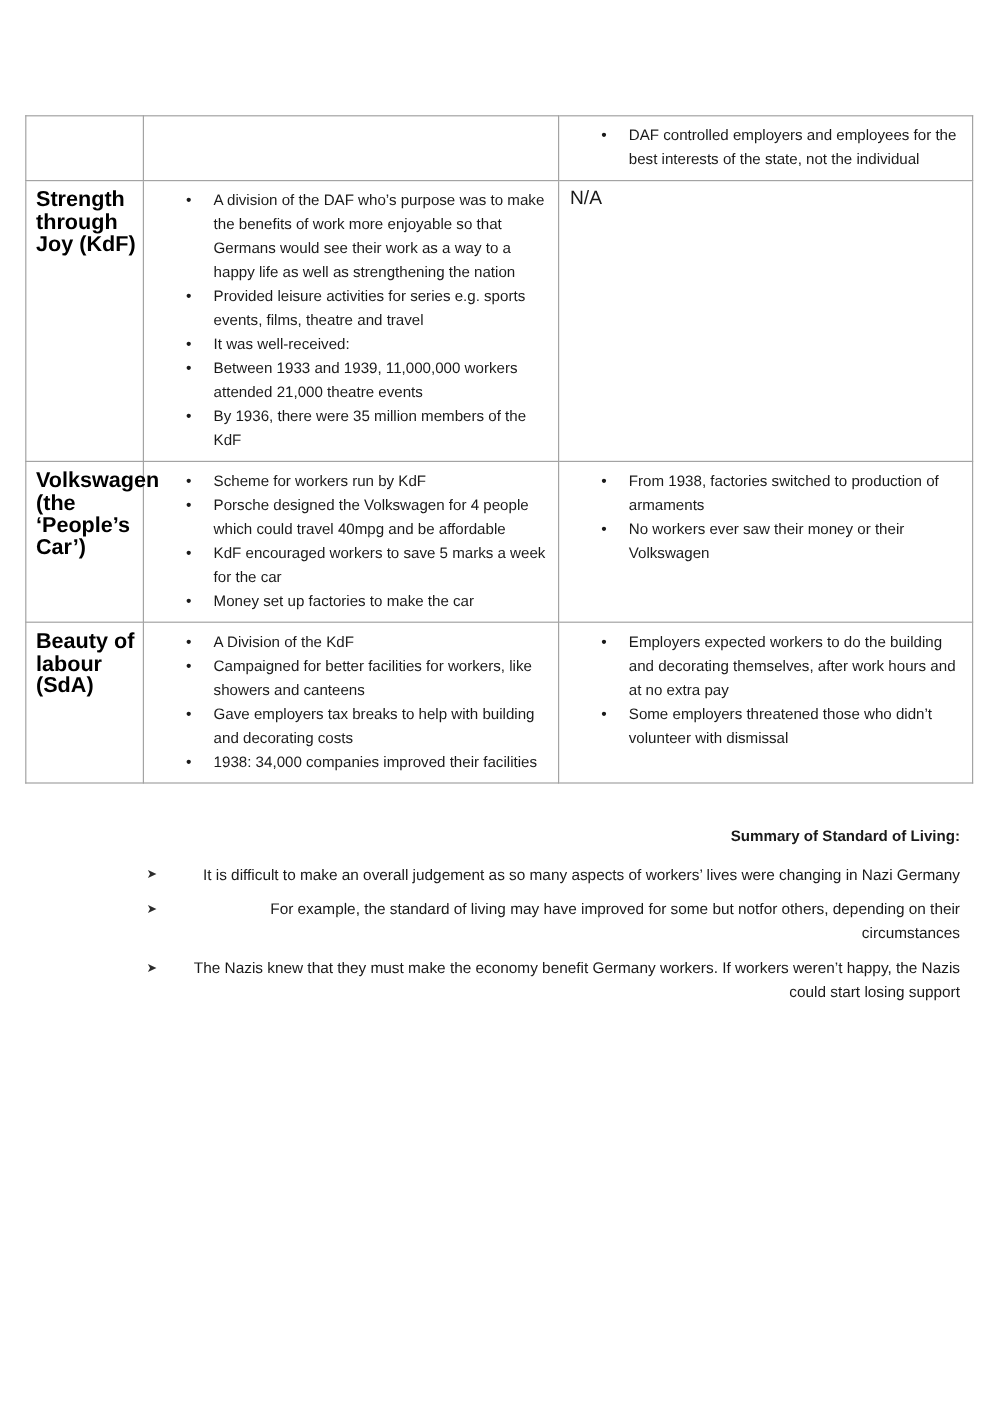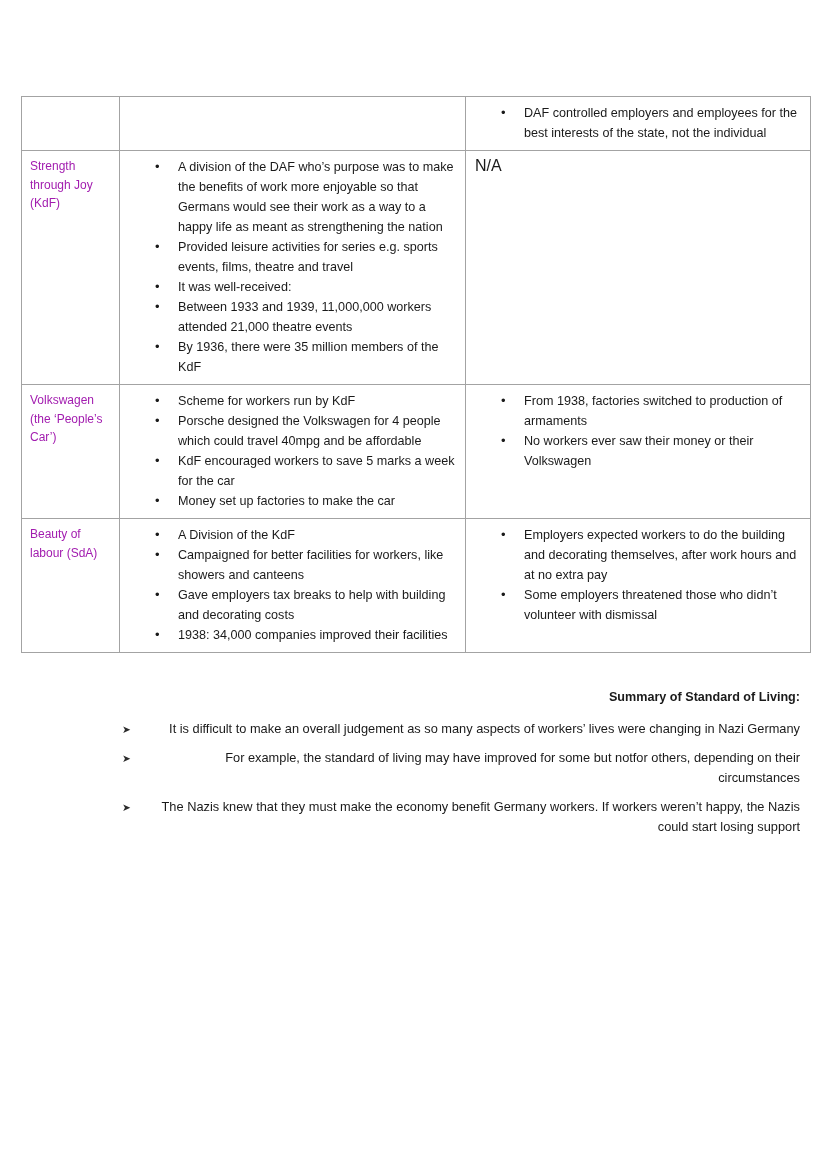--- a/index.html
+++ b/index.html
@@ -46,23 +46,24 @@
   .col-neg    { width: 345px; }
 
   .cell-pad {
     padding: 6px 6px 7px 8px;
   }
   .cell-pad-bullets {
     padding: 6px 8px 7px 0px;
   }
 
   .term-text {
-    font-size: 12px;
+    font-size: 18px;
     line-height: 18.6px;
-    color: #a21caf;
+    color: #000000;
+    font-weight: bold;
   }
 
   .plain-text {
     font-size: 16px;
     line-height: 18.6px;
     padding: 6px 6px 7px 9px;
     color: #1a1a1a;
   }
 
   ul.b {
@@ -157,21 +158,21 @@
         </td>
       </tr>
 
       <tr>
         <td>
           <div class="cell-pad term-text">Strength through Joy (KdF)</div>
         </td>
         <td>
           <div class="cell-pad-bullets">
             <ul class="b">
-              <li>A division of the DAF who’s purpose was to make the benefits of work more enjoyable so that Germans would see their work as a way to a happy life as meant as strengthening the nation</li>
+              <li>A division of the DAF who’s purpose was to make the benefits of work more enjoyable so that Germans would see their work as a way to a happy life as well as strengthening the nation</li>
               <li>Provided leisure activities for series e.g. sports events, films, theatre and travel</li>
               <li>It was well-received:</li>
               <li>Between 1933 and 1939, 11,000,000 workers attended 21,000 theatre events</li>
               <li>By 1936, there were 35 million members of the KdF</li>
             </ul>
           </div>
         </td>
         <td>
           <div class="plain-text">N/A</div>
         </td>

